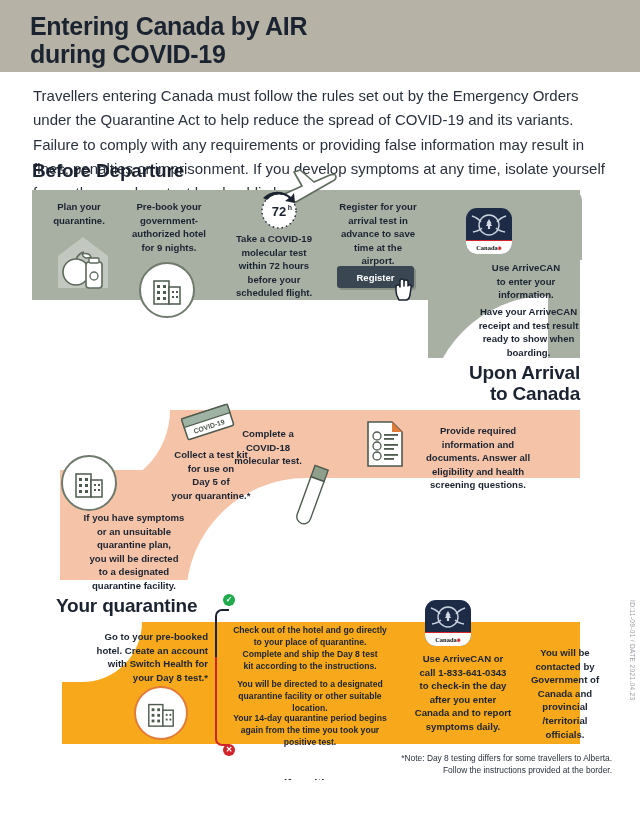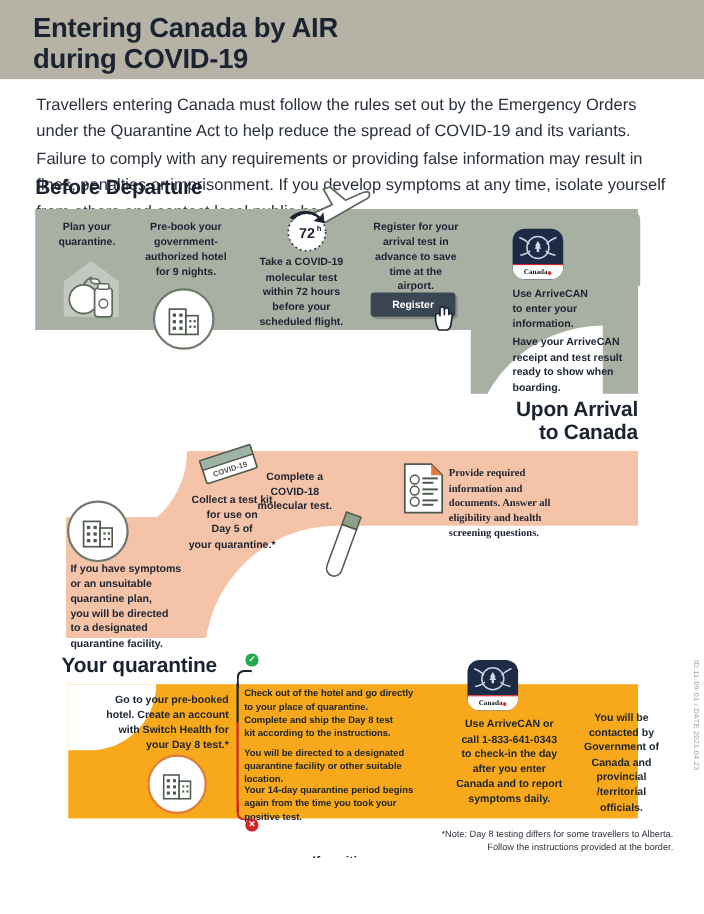--- a/index.html
+++ b/index.html
@@ -67,21 +67,21 @@
   
   .yellow-main{
     position:absolute;left:62px;top:622px;width:518px;height:122px;
     background:#f7a81b;
   }
 
   
   .tb{position:absolute;color:#1b2330;font-size:9.6px;line-height:1.42;font-weight:bold;white-space:pre-line;}
   .ctr{text-align:center;}
   .rgt{text-align:right;}
-  .lft{text-align:left;}
+  .lft{text-align:center;}
 
   
   .circ{
     position:absolute;border-radius:50%;background:#ffffff;
     border:2.4px solid #6f7a6d;box-sizing:border-box;
   }
   .circ.orange{border-color:#e07b39;}
   .icon-svg{position:absolute;}
 
   
@@ -272,21 +272,21 @@
     <circle cx="11" cy="16" r="4" fill="none" stroke="#4e5a4d" stroke-width="1.3"></circle>
     <circle cx="11" cy="26" r="4" fill="none" stroke="#4e5a4d" stroke-width="1.3"></circle>
     <circle cx="11" cy="36" r="4" fill="none" stroke="#4e5a4d" stroke-width="1.3"></circle>
     <rect x="18" y="14" width="14" height="1.8" fill="#4e5a4d"></rect>
       <rect x="18" y="18" width="10" height="1.8" fill="#4e5a4d"></rect>
     <rect x="18" y="24" width="14" height="1.8" fill="#4e5a4d"></rect>
       <rect x="18" y="28" width="10" height="1.8" fill="#4e5a4d"></rect>
     <rect x="18" y="34" width="14" height="1.8" fill="#4e5a4d"></rect>
       <rect x="18" y="38" width="10" height="1.8" fill="#4e5a4d"></rect>
   </svg>
-  <div class="tb lft" style="left:408px;top:424px;width:140px;font-family:Liberation Serif, serif;">Provide required
+  <div class="tb lft" style="left:408px;top:424px;width:140px;">Provide required
 information and
 documents. Answer all
 eligibility and health
 screening questions.</div>
 
   <svg class="icon-svg" style="left:178px;top:403px;" width="60" height="40" viewBox="0 0 60 40">
     <g transform="rotate(-18 30 20)">
       <rect x="6" y="8" width="48" height="22" rx="2" fill="#ffffff" stroke="#4e5a4d" stroke-width="1.5"></rect>
       <rect x="6" y="8" width="48" height="9" fill="#9fb3a4" stroke="#4e5a4d" stroke-width="1.2"></rect>
       <text x="30" y="26" font-family="Liberation Sans, sans-serif" font-size="7" font-weight="bold" fill="#4e5a4d" text-anchor="middle">COVID-19</text>

